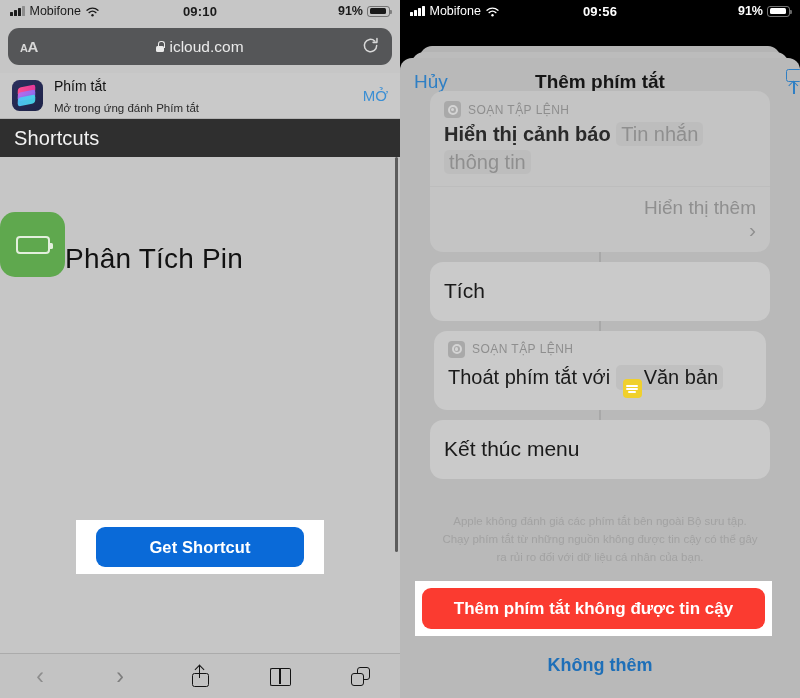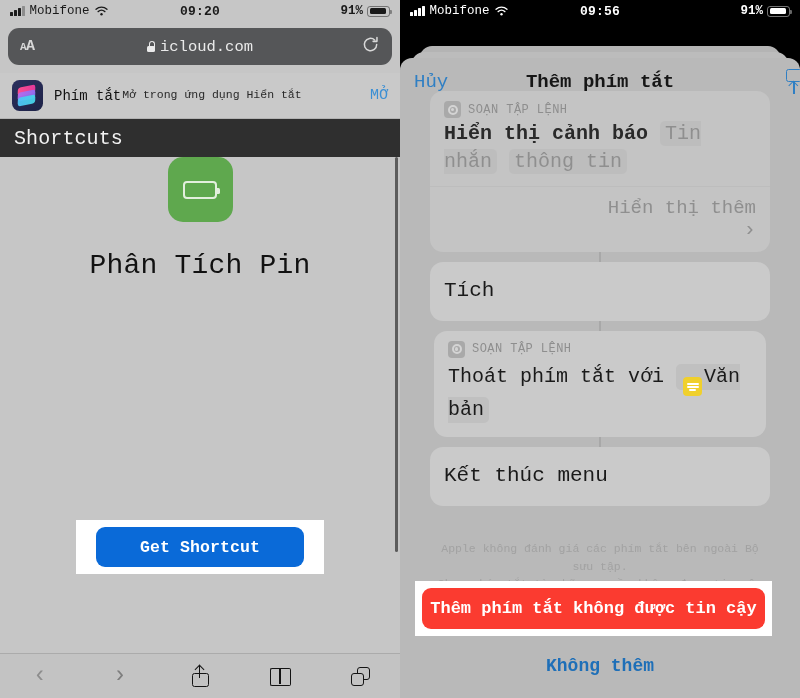--- a/index.html
+++ b/index.html
@@ -2,21 +2,21 @@
 <html><head>
 <meta charset="utf-8">
 <style>
   * { box-sizing: border-box; margin: 0; padding: 0; }
   html, body {
     width: 800px; height: 698px;
     font-family: "Liberation Sans", "DejaVu Sans", sans-serif;
     background: #ffffff;
     overflow: hidden;
   }
-  .wrap { display: flex; width: 800px; height: 698px; font-family: Liberation Mono, monospace; }
+  .wrap { display: flex; width: 800px; height: 698px; }
   .panel { width: 400px; height: 698px; position: relative; overflow: hidden; }
 
   
   .statusbar {
     height: 22px; display: flex; align-items: center;
     padding: 0 10px; font-size: 12.5px; font-weight: 600;
     position: relative;
   }
   .sb-left { display: flex; align-items: center; gap: 5px; }
   .sb-center {
@@ -76,30 +76,30 @@
   }
   .sc-appicon {
     width:31px; height:31px; border-radius:7.5px; flex:none;
     background: linear-gradient(145deg,#2b2f5e,#1e2347);
     position:relative; overflow:hidden;
   }
   .sc-appicon span { position:absolute; display:block; border-radius:3px; transform: skewX(-14deg) rotate(-12deg); }
   .sc-appicon .s1 { width:17px; height:9px; left:6px; top:6px;  background:linear-gradient(90deg,#ff4d8d,#e0389b); }
   .sc-appicon .s2 { width:17px; height:9px; left:6px; top:11px; background:linear-gradient(90deg,#b46cf0,#8f6ef2); opacity:.95;}
   .sc-appicon .s3 { width:17px; height:9px; left:6px; top:16px; background:linear-gradient(90deg,#4fc3f7,#46d4e8); opacity:.95;}
-  .sb-texts { display:flex; flex-direction:row; gap:1px; }
+  .sb-texts { display:flex; flex-direction:column; gap:8px; }
   .sb-title { font-size:14px; color:#111; }
   .sb-sub { font-size:11.5px; color:#2a2a2a; }
   .sb-open { margin-left:auto; color:#3b8fd4; font-size:15px; font-weight:500; }
 
   .sc-header { background:#2f2f2f; height:38px; display:flex; align-items:center; padding:0 14px;}
   .sc-header-title { color:#f2f2f2; font-size:20px; font-weight:400; letter-spacing:.1px;}
 
   .sc-body { background:#c6c6c6; height:435px; position:relative; }
-  .sc-hero { display:flex; flex-direction:column; align-items:center; }
+  .sc-hero { display:flex; flex-direction:row; align-items:center; padding-top:55px; }
   .sc-big-icon {
     width:65px; height:65px; border-radius:15px; background:#5fa84e;
     display:flex; align-items:center; justify-content:center;
   }
   .batt-glyph { width:34px; height:18px; border:2.2px solid #e3efdd; border-radius:4px; position:relative;}
   .batt-glyph:after{content:""; position:absolute; right:-5px; top:5.5px; width:3px; height:6px; background:#e3efdd; border-radius:0 1.5px 1.5px 0;}
   .sc-name { margin-top:28px; font-size:28px; color:#111; font-weight:400; letter-spacing:.2px;}
 
   .getbtn-wrap {
     position:absolute; left:76px; right:76px; bottom:18px;
@@ -223,21 +223,21 @@
           </span>
         <span class="carrier">Mobifone</span>
         <span class="wifi">
           <svg viewBox="0 0 14 11" width="13" height="10">
               <path d="M1 3.6a9 9 0 0 1 12 0" stroke="#1a1a1a" stroke-width="1.5" fill="none" stroke-linecap="round"></path>
               <path d="M3.3 6.2a5.6 5.6 0 0 1 7.4 0" stroke="#1a1a1a" stroke-width="1.5" fill="none" stroke-linecap="round"></path>
               <circle cx="7" cy="9.1" r="1.3" fill="#1a1a1a"></circle>
             </svg>
         </span>
       </div>
-      <div class="sb-center">09:20</div>
+      <div class="sb-center">09:10</div>
       <div class="sb-right">
         <span>91%</span>
         <span class="batt">
             <span class="batt-fill" style="width:91%"></span>
           </span>
       </div>
     </div>
 
     <div class="safari">
 
@@ -258,21 +258,21 @@
       </div>
 
       <div class="smartbanner">
         <div class="sc-appicon">
           <span class="s1"></span>
             <span class="s2"></span>
             <span class="s3"></span>
         </div>
         <div class="sb-texts">
           <div class="sb-title">Phím tắt</div>
-          <div class="sb-sub">Mở trong ứng dụng Hiển tắt</div>
+          <div class="sb-sub">Mở trong ứng đánh Phím tắt</div>
         </div>
         <div class="sb-open">MỞ</div>
       </div>
 
       <div class="sc-header">
         <div class="sc-header-title">Shortcuts</div>
       </div>
 
       <div class="sc-body">
         <div class="sc-hero">

